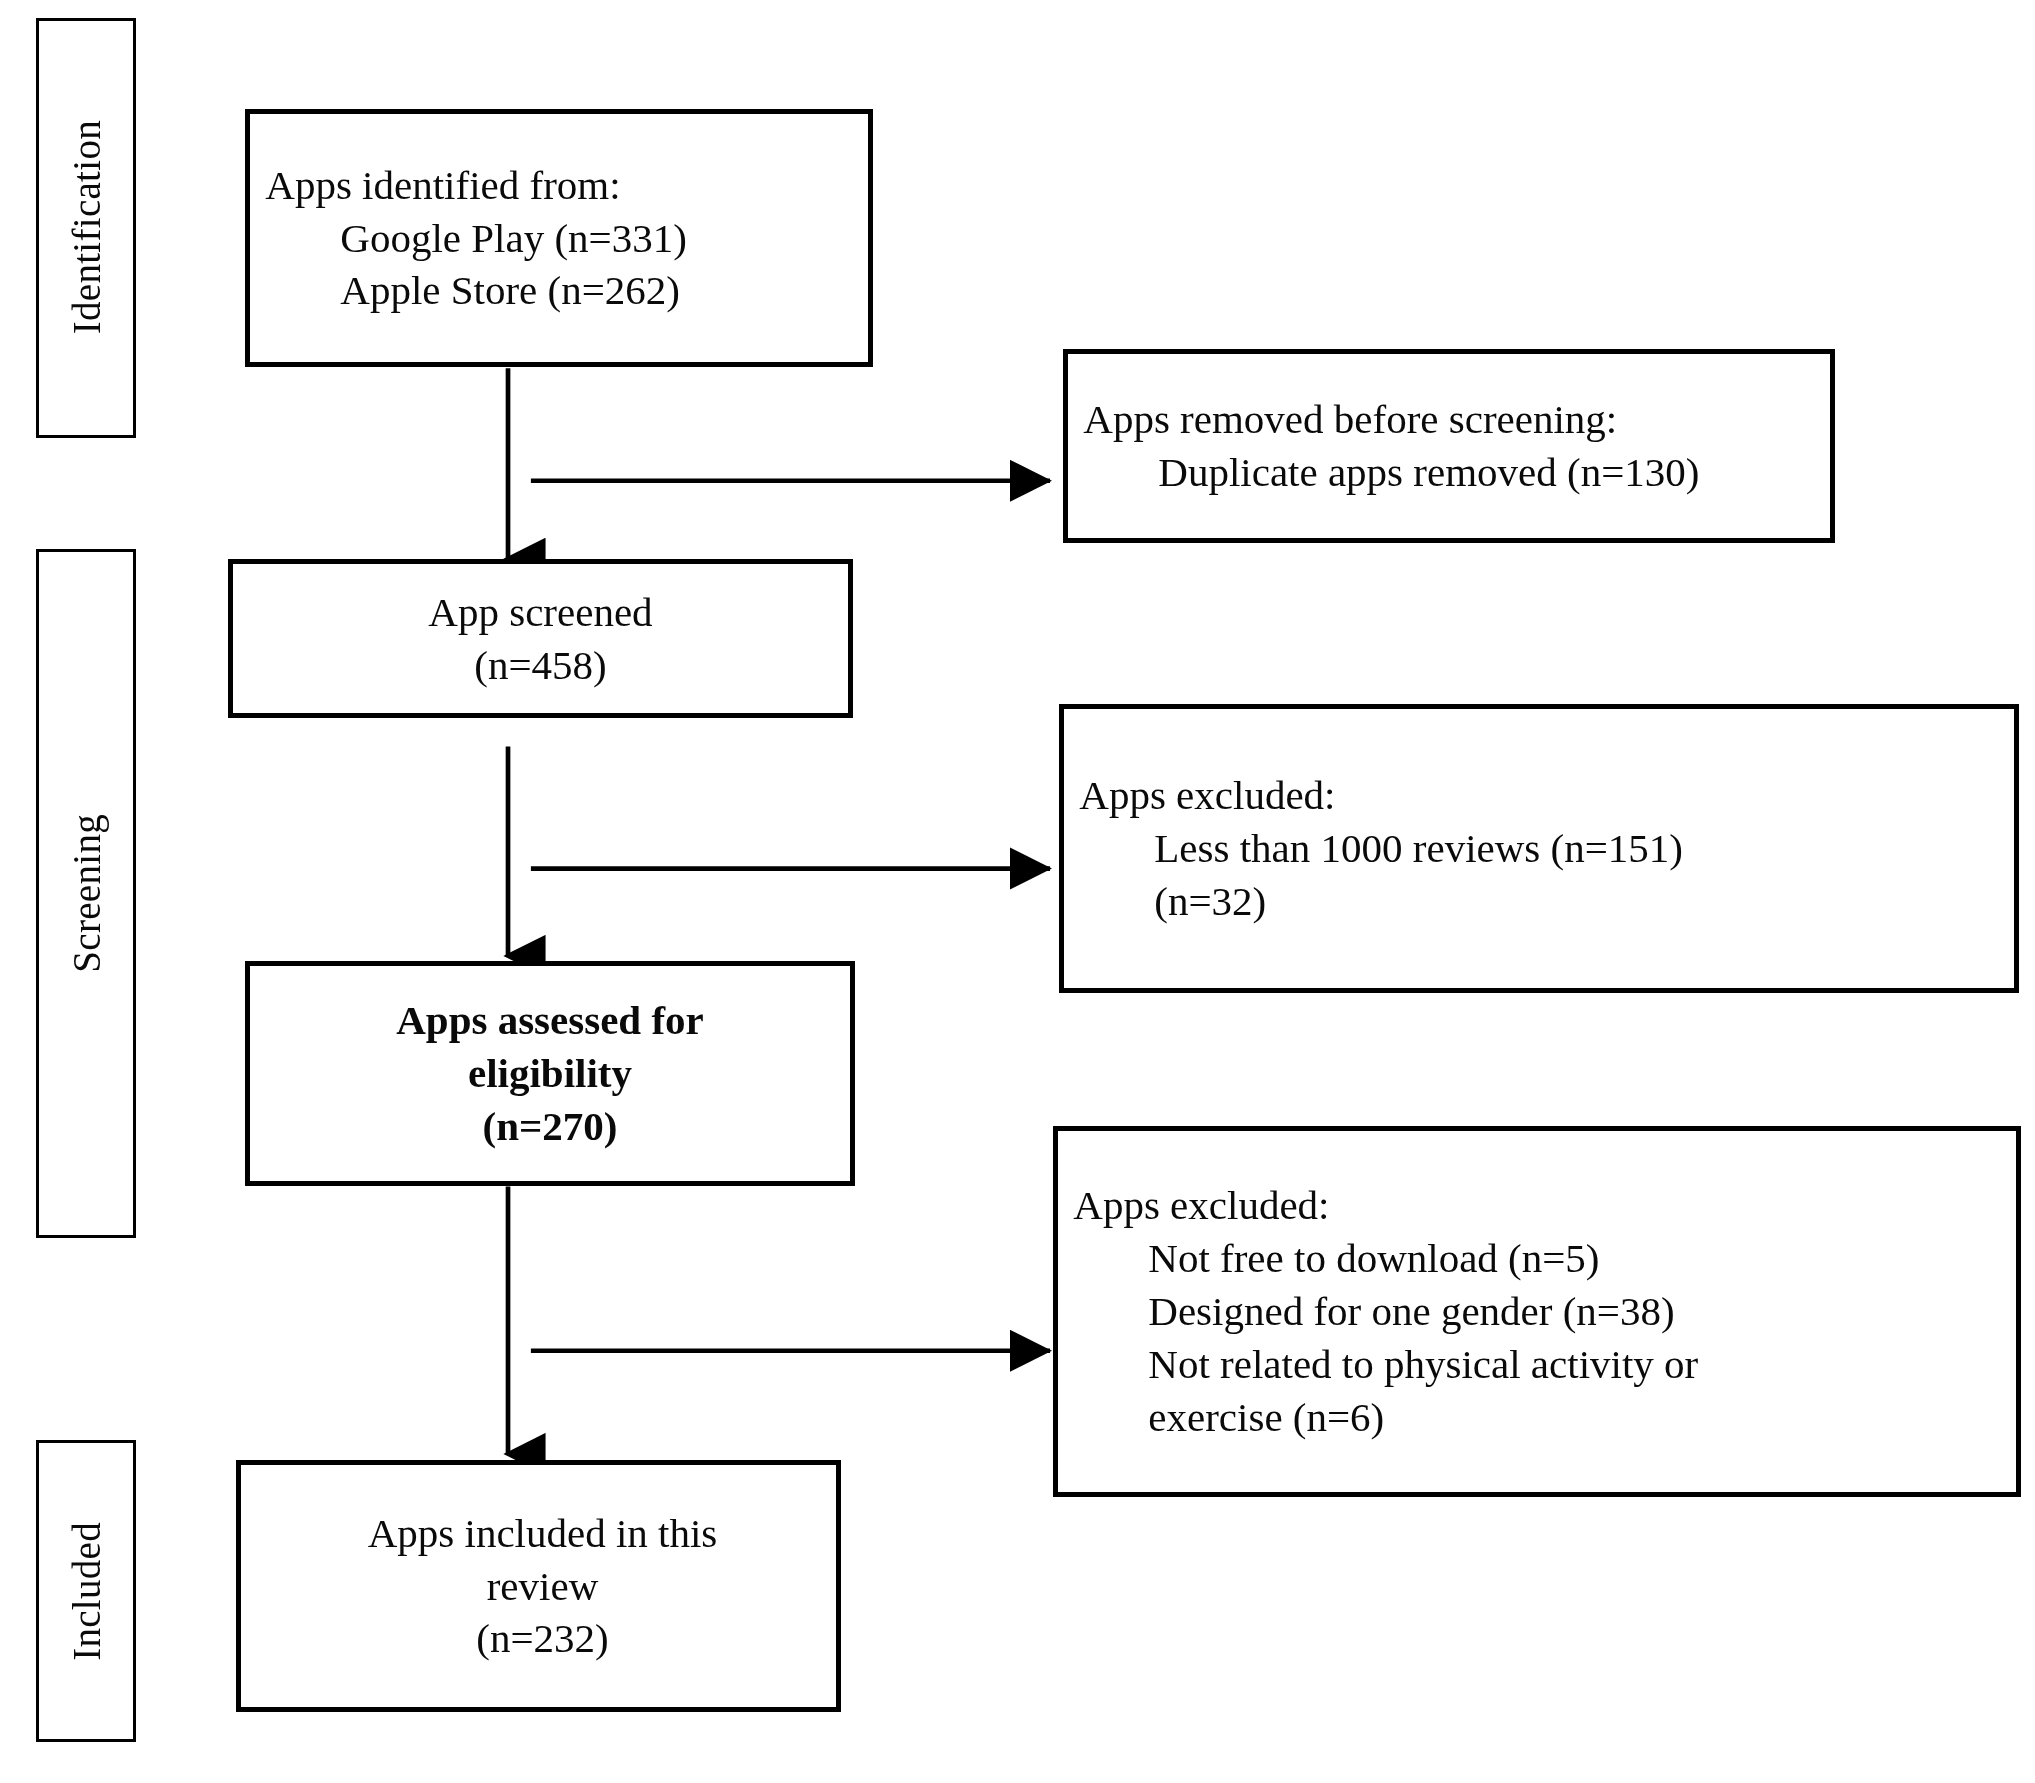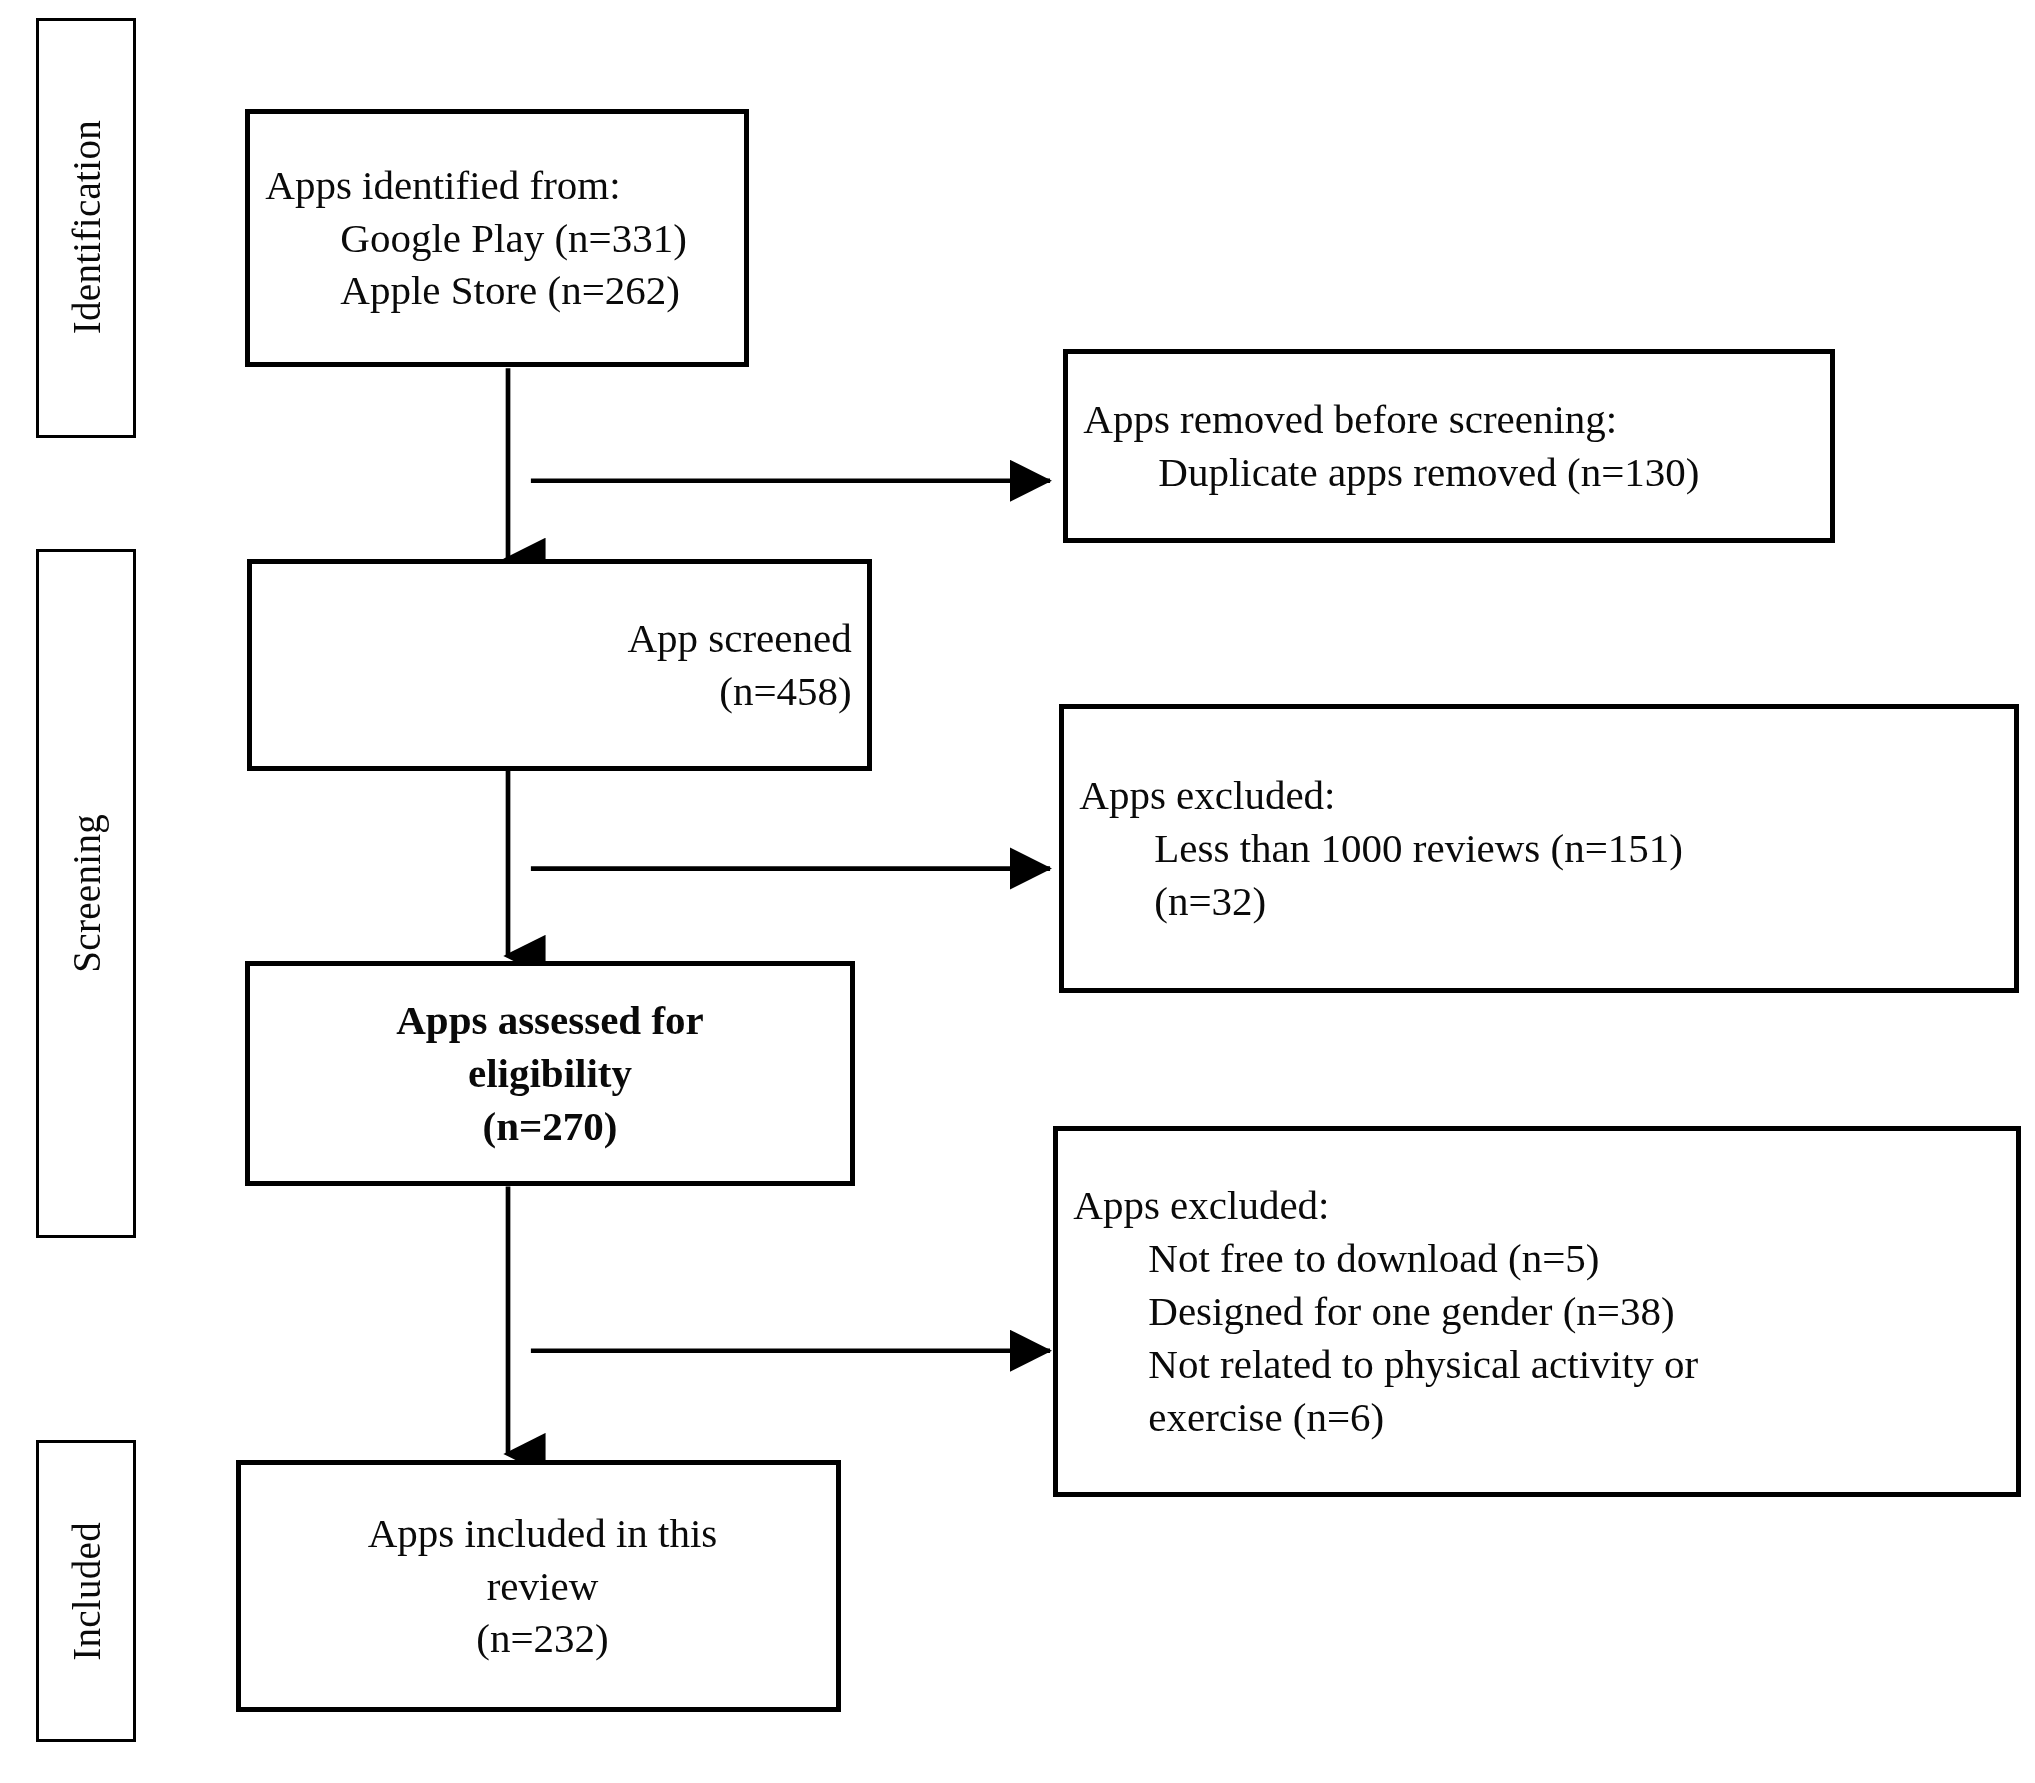--- a/index.html
+++ b/index.html
@@ -111,29 +111,29 @@
   </div>
 
   <div class="stage-bar" style="left:36px; top:549px; width:100px; height:689px;">
     <span class="stage-label">Screening</span>
   </div>
 
   <div class="stage-bar" style="left:36px; top:1440px; width:100px; height:302px;">
     <span class="stage-label">Included</span>
   </div>
 
-  <div class="flow-box side-box" style="left:245px; top:109px; width:504px; height:258px;">
+  <div class="flow-box side-box" style="left:245px; top:109px; width:628px; height:258px;">
     <div class="box-lines">
       <div class="box-line">Apps identified from:</div>
       <div class="box-line indent-1">Google Play (n=331)</div>
       <div class="box-line indent-1">Apple Store (n=262)</div>
     </div>
   </div>
 
-  <div class="flow-box center-box" style="left:247px; top:559px; width:625px; height:212px;text-align:right;">
+  <div class="flow-box center-box" style="left:228px; top:559px; width:625px; height:159px;">
     <div class="box-lines">
       <div class="box-line">App screened</div>
       <div class="box-line">(n=458)</div>
     </div>
   </div>
 
   <div class="flow-box center-box" style="left:245px; top:961px; width:610px; height:225px;font-weight:bold;">
     <div class="box-lines">
       <div class="box-line">Apps assessed for</div>
       <div class="box-line">eligibility</div>

